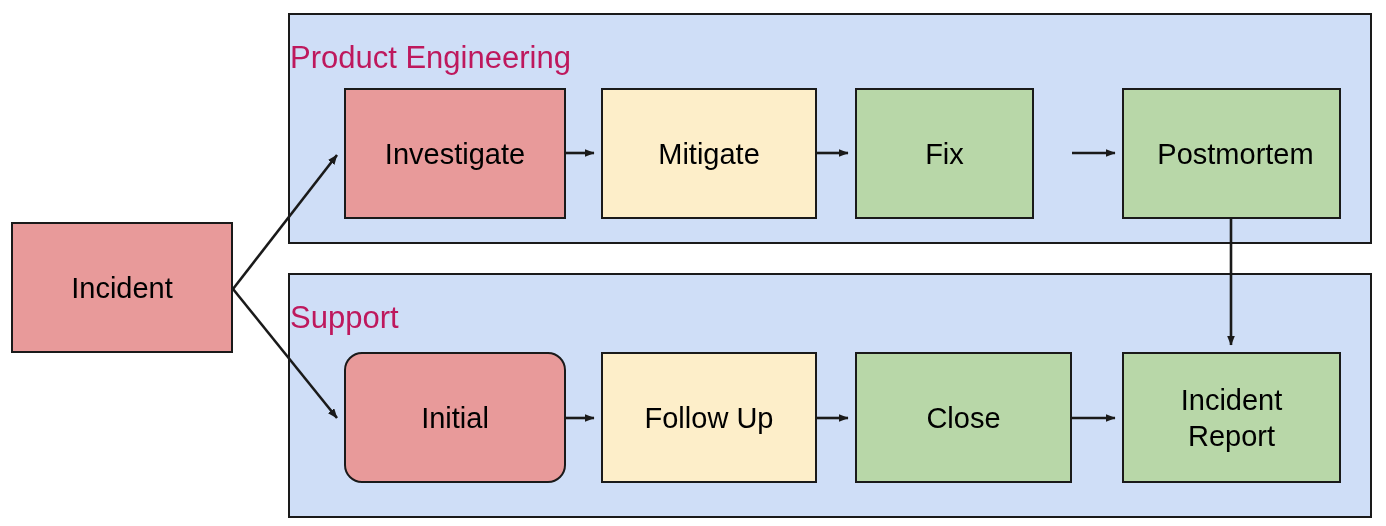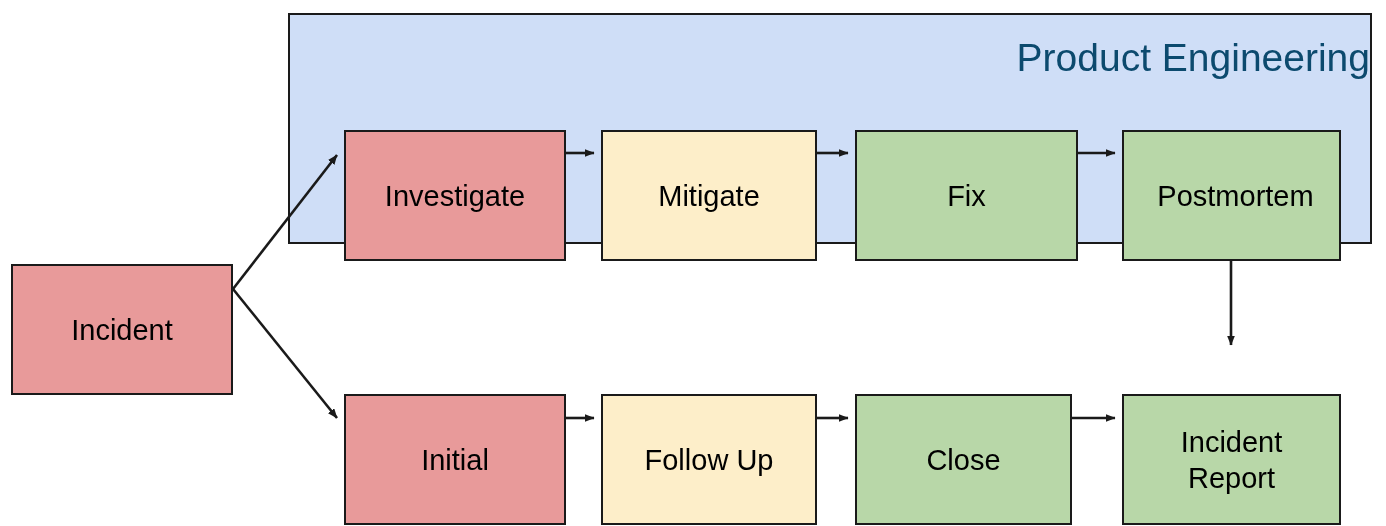--- a/index.html
+++ b/index.html
@@ -18,38 +18,37 @@
   .pool {
     position: absolute;
     background: #cfdef7;
     border: 2px solid #1a1a1a;
     box-sizing: border-box;
   }
   .pool-label {
     position: absolute;
     left: 0;
     right: 0;
-    text-align: right;
-    font-size: 39px;
-    color: #0c4a6e;
+    text-align: left;
+    font-size: 31px;
+    color: #be185d;
     line-height: 34px;
     white-space: nowrap;
   }
   .node {
     position: absolute;
     box-sizing: border-box;
     border: 2px solid #1a1a1a;
     display: flex;
     align-items: center;
     justify-content: center;
     text-align: center;
     font-size: 29px;
     line-height: 36px;
     color: #000000;
-    margin-top: 42px;
   }
   .node-label { display: block; padding: 0 4px; }
   .n-red    { background: #e89a9a; }
   .n-yellow { background: #fdeec9; }
   .n-green  { background: #b8d7a8; }
   svg.edges {
     position: absolute;
     left: 0;
     top: 0;
     width: 1386px;
@@ -60,20 +59,23 @@
 </style>
 </head>
 <body>
 
 <div id="canvas">
 
   <div class="pool" style="left:288px; top:13px; width:1084px; height:231px;">
     <div class="pool-label" style="top:26px;">Product Engineering</div>
   </div>
 
+  <div class="pool" style="left:288px; top:273px; width:1084px; height:245px;">
+    <div class="pool-label" style="top:26px;">Support</div>
+  </div>
 
   <svg class="edges" viewBox="0 0 1386 526" xmlns="http://www.w3.org/2000/svg">
     <defs>
       <marker id="ah" markerWidth="10" markerHeight="8" refX="9.4" refY="4" orient="auto" markerUnits="userSpaceOnUse">
         <path d="M0,0 L10,4 L0,8 z" fill="#1a1a1a"></path>
       </marker>
     </defs>
 
     <g>
       <path d="M233,289 L337,155" stroke="#1a1a1a" stroke-width="2.6" fill="none" marker-end="url(#ah)"></path>
@@ -123,33 +125,33 @@
       <span class="node-label">Investigate</span>
     </div>
   </div>
 
   <div class="node n-yellow" style="left:601px; top:88px; width:216px; height:131px;text-align:center;">
     <div>
       <span class="node-label">Mitigate</span>
     </div>
   </div>
 
-  <div class="node n-green" style="left:855px; top:88px; width:223px; height:131px;">
+  <div class="node n-green" style="left:855px; top:88px; width:179px; height:131px;">
     <div>
       <span class="node-label">Fix</span>
     </div>
   </div>
 
   <div class="node n-green" style="left:1122px; top:88px; width:219px; height:131px;padding-left:8px;">
     <div>
       <span class="node-label">Postmortem</span>
     </div>
   </div>
 
-  <div class="node n-red" style="left:344px; top:352px; width:222px; height:131px;">
+  <div class="node n-red" style="left:344px; top:352px; width:222px; height:131px;border-radius:18px;">
     <div>
       <span class="node-label">Initial</span>
     </div>
   </div>
 
   <div class="node n-yellow" style="left:601px; top:352px; width:216px; height:131px;text-align:right;">
     <div>
       <span class="node-label">Follow Up</span>
     </div>
   </div>

